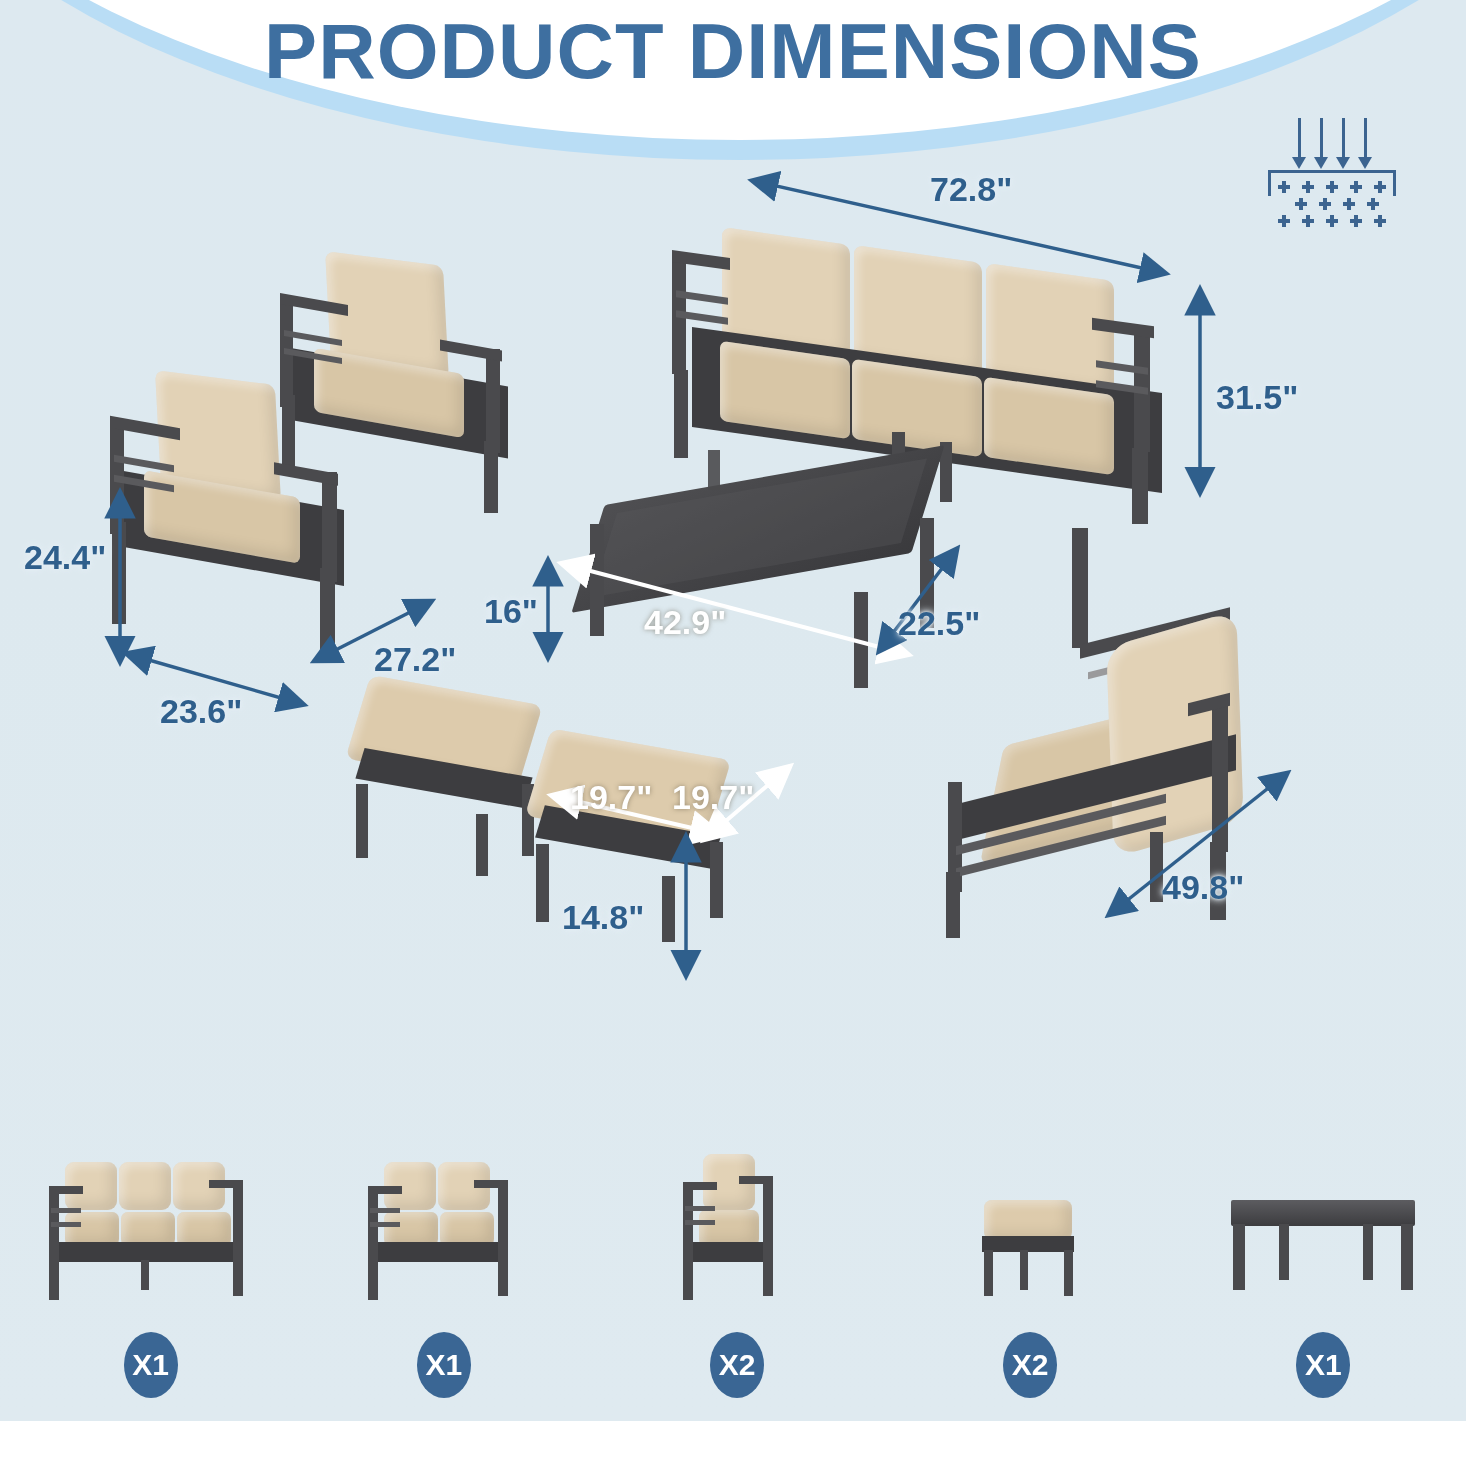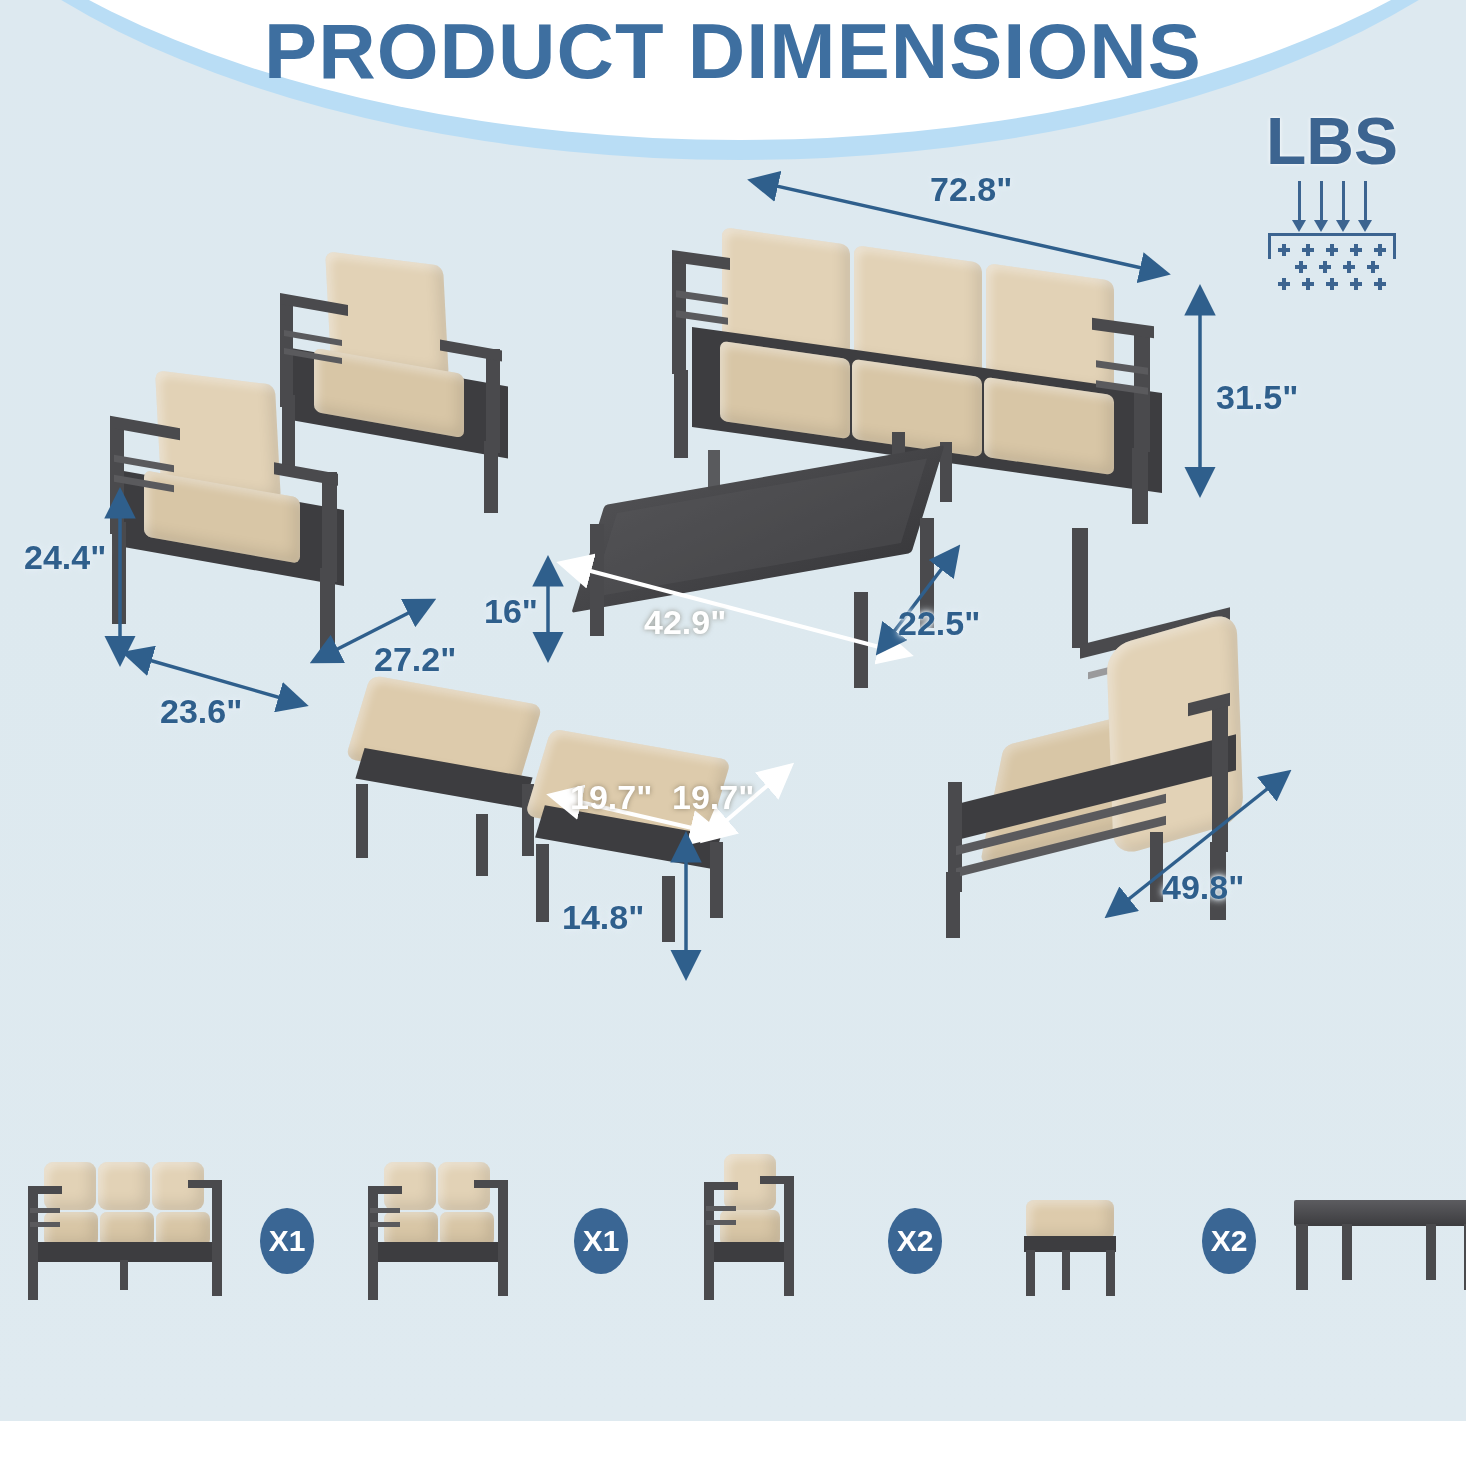--- a/index.html
+++ b/index.html
@@ -64,40 +64,39 @@
   
   .pill{position:absolute;left:150px;top:1022px;width:1168px;height:70px;
     background:#4a7ba8;border-radius:38px;display:flex;align-items:center;
     justify-content:center;box-shadow:0 2px 6px rgba(0,0,0,.12);}
   .pill span{color:#ffffff;font-size:40px;font-weight:600;letter-spacing:.2px;
     text-shadow:1px 1px 2px rgba(0,0,0,.25);}
 
   
   .legend{position:absolute;left:0;top:1150px;width:1466px;height:300px;
     display:flex;align-items:flex-start;}
-  .legend-item{flex:1;display:flex;flex-direction:row;align-items:center;}
+  .legend-item{flex:1;display:flex;flex-direction:column;align-items:center;padding-left:8px;}
   .legend-art{position:relative;width:260px;height:160px;}
   .qty{margin-top:22px;width:54px;height:66px;border-radius:50%;
     background:#3a6694;color:#fff;display:flex;align-items:center;justify-content:center;
     font-size:30px;font-weight:bold;}
 </style>
 </head>
 <body>
 
 <div id="stage">
 
   <div class="bg-base"></div>
   <div class="arc-band"></div>
   <div class="arc-white"></div>
   <div class="bg-bottom-white"></div>
 
   <div class="title">PRODUCT DIMENSIONS</div>
 
   <div class="badge350">
-    <div class="lbs">LBS</div>
     <div class="down-arrows">
       <div class="d-arrow"></div>
       <div class="d-arrow"></div>
       <div class="d-arrow"></div>
       <div class="d-arrow"></div>
     </div>
     <div class="ground"></div>
     <div class="plus-grid">
       <div class="plus-row">
           <i class="plus"></i>

